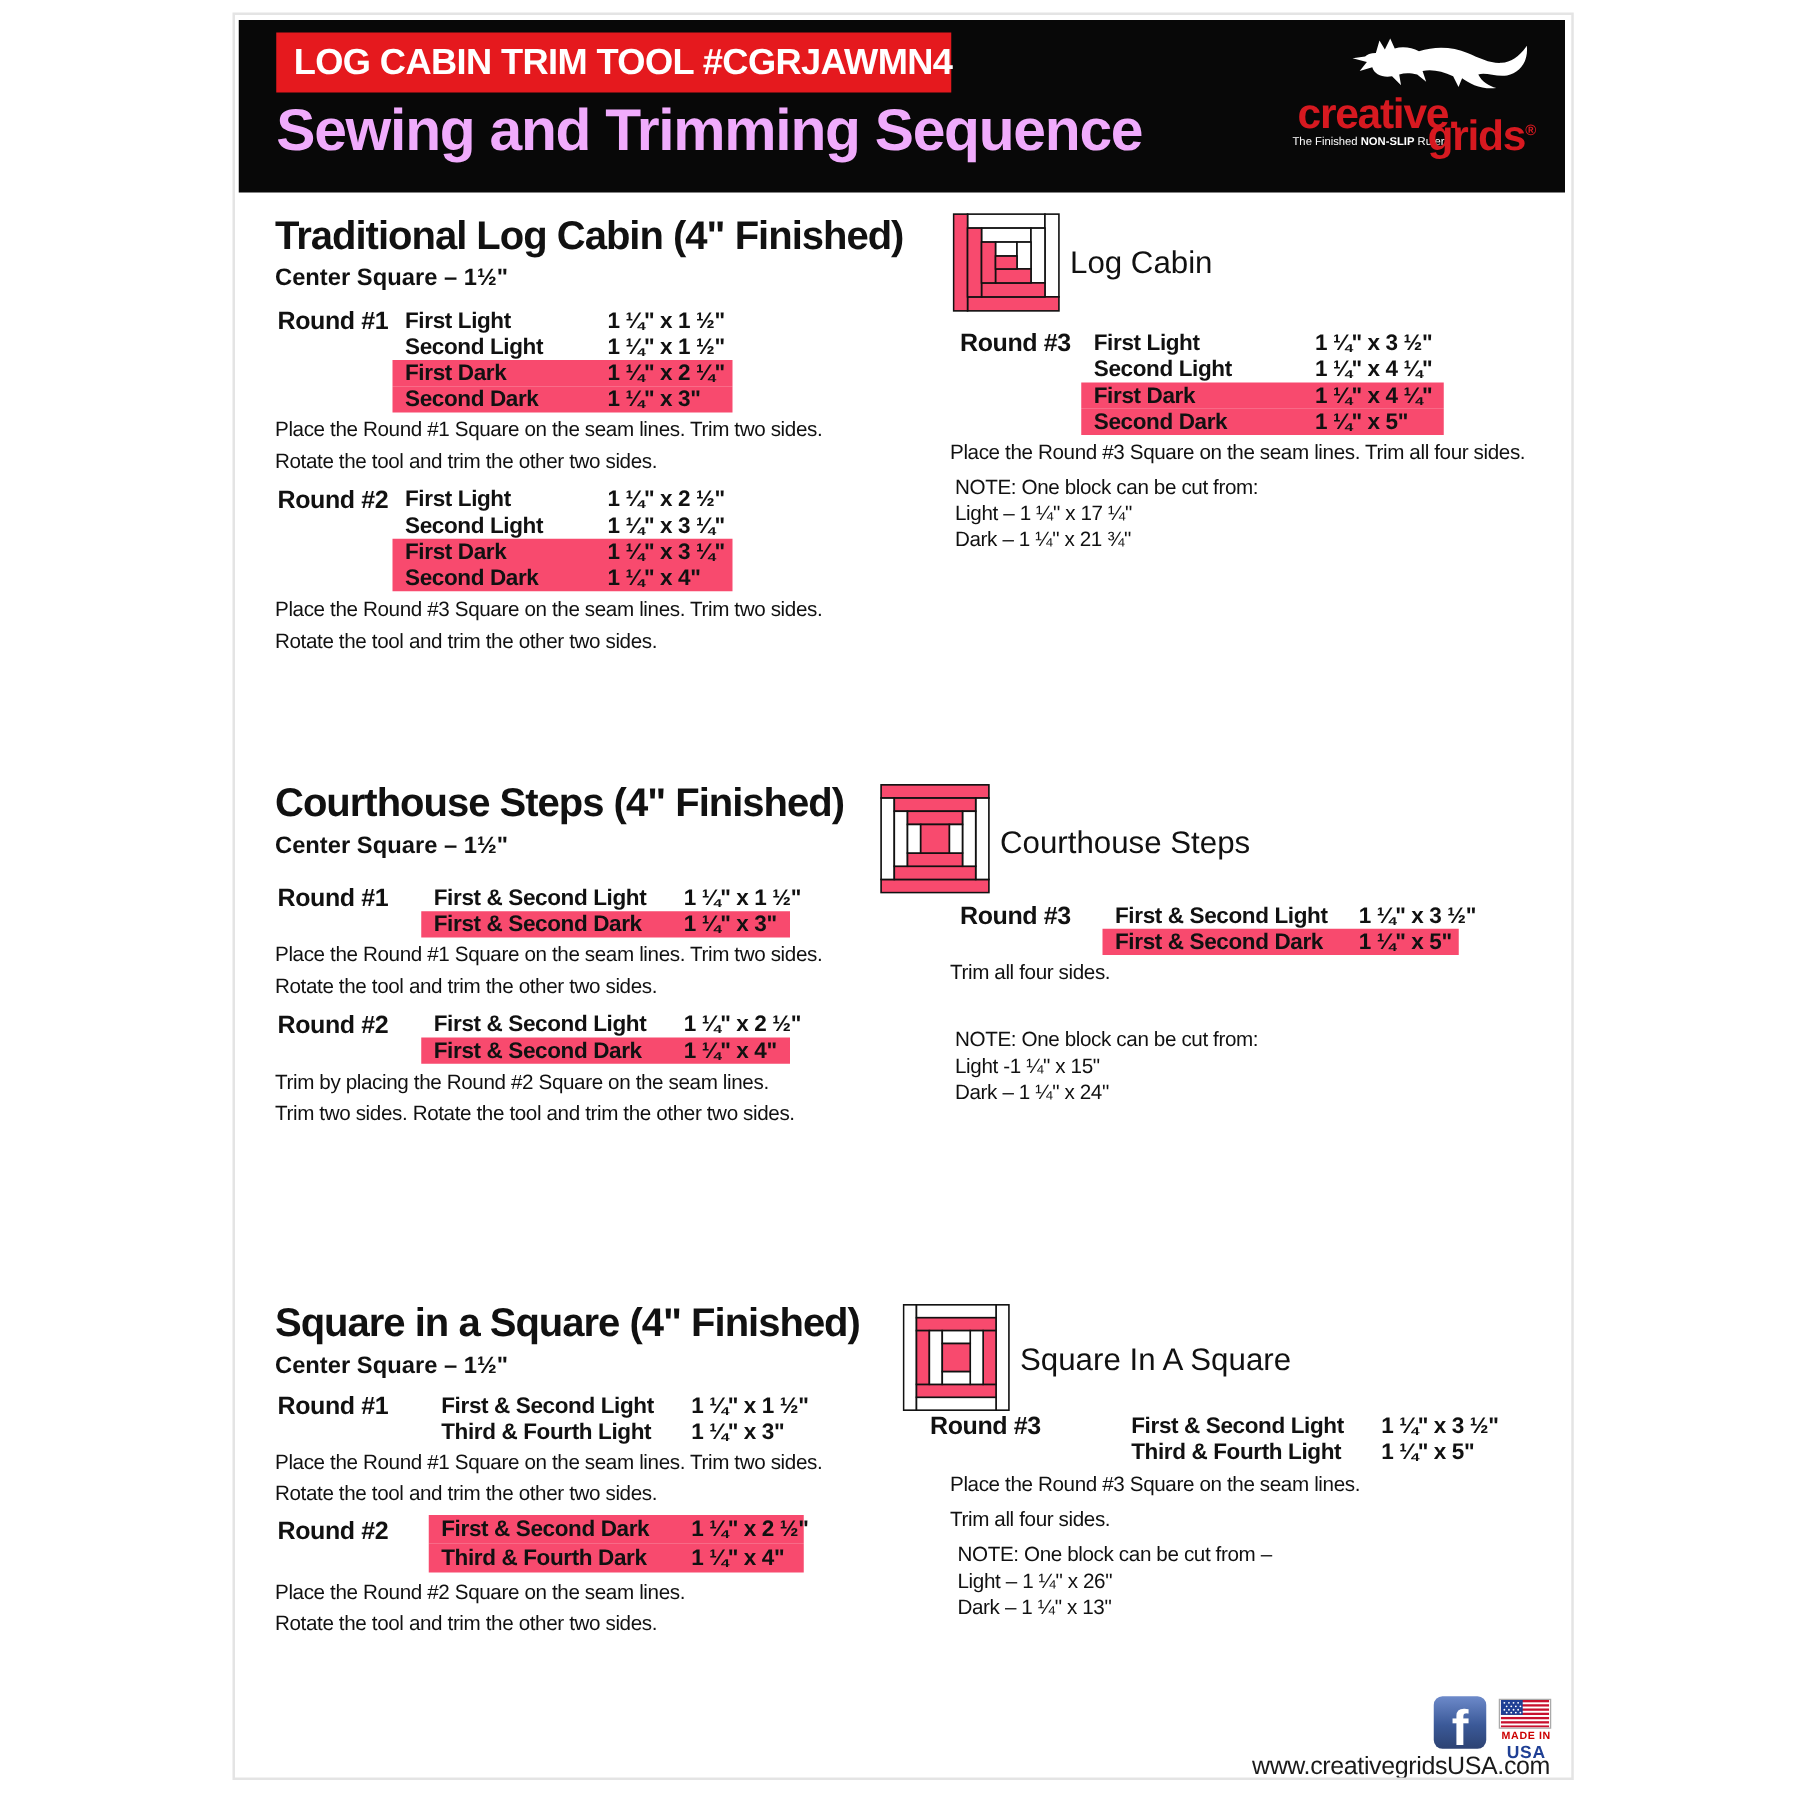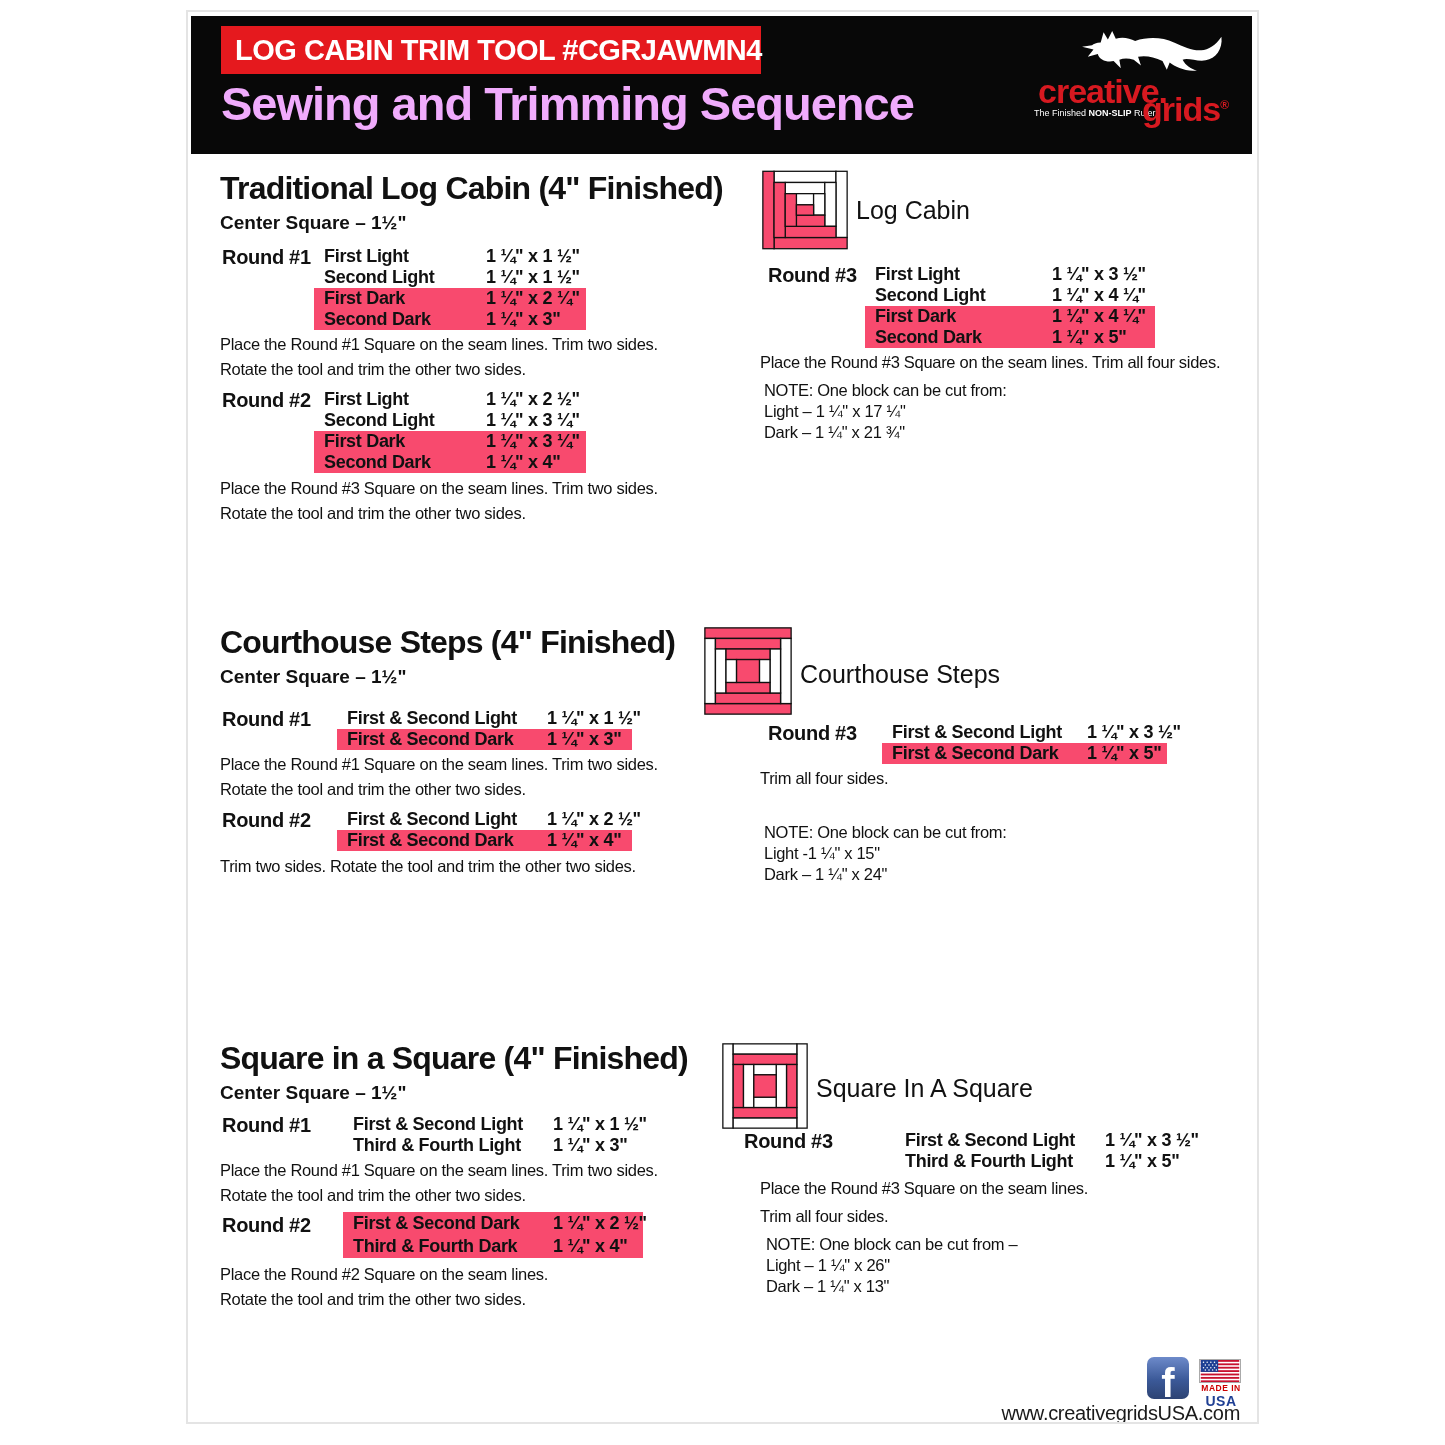--- a/index.html
+++ b/index.html
@@ -216,20 +216,21 @@
     <div class="row">
         <span class="nm" style="width:200px;">First &amp; Second Light</span>
         <span class="sz">1 ¼" x 2 ½"</span>
       </div>
     <div class="row hl">
         <span class="nm" style="width:200px;">First &amp; Second Dark</span>
         <span class="sz">1 ¼" x 4"</span>
       </div>
   </div>
   <div class="note" style="left:32px;top:842px;">
+    <div>Trim by placing the Round #2 Square on the seam lines.</div>
     <div>Trim two sides. Rotate the tool and trim the other two sides.</div>
   </div>
 
   <div class="rlabel" style="left:580px;top:710px;">Round #3</div>
   <div class="rows" style="left:694px;top:710px;width:285px;">
     <div class="row">
         <span class="nm" style="width:195px;">First &amp; Second Light</span>
         <span class="sz">1 ¼" x 3 ½"</span>
       </div>
     <div class="row hl">

